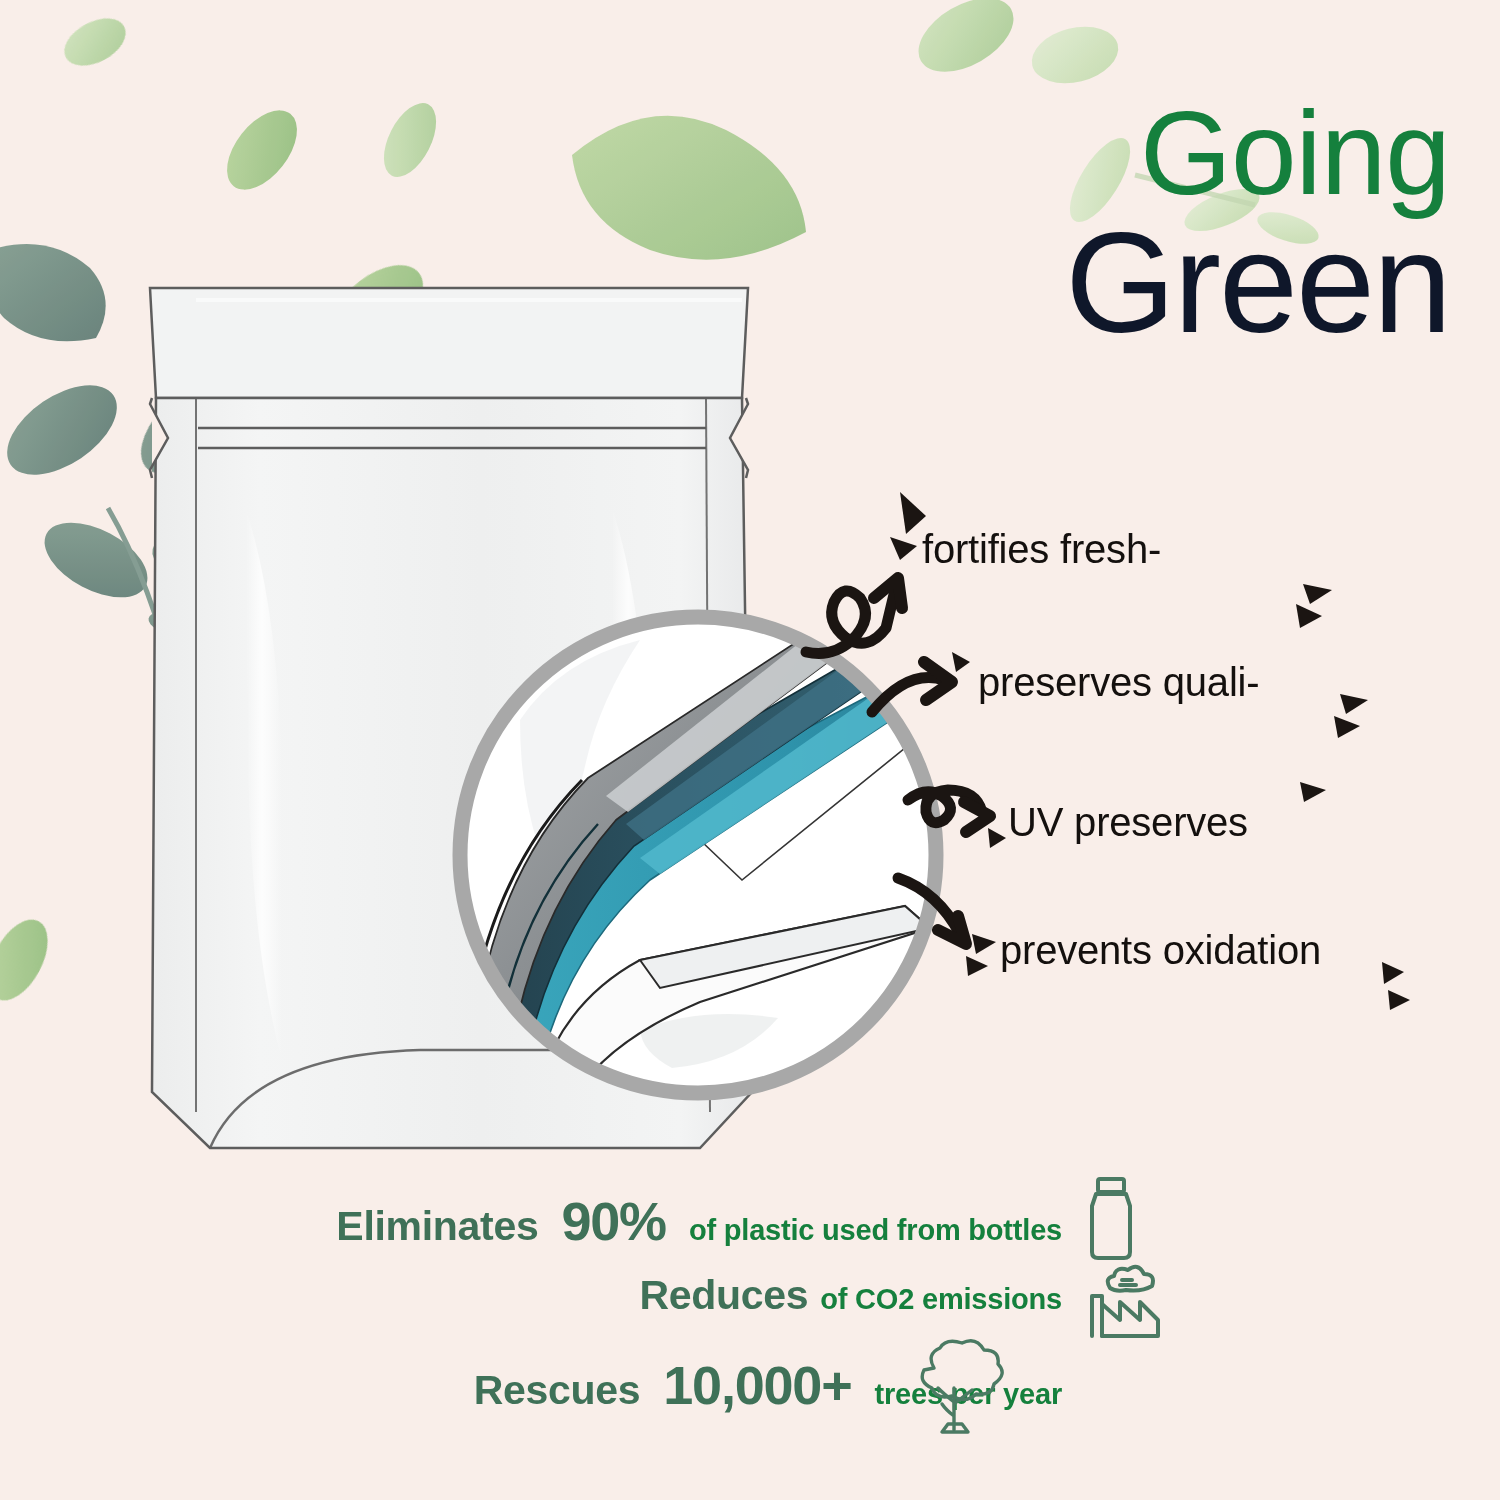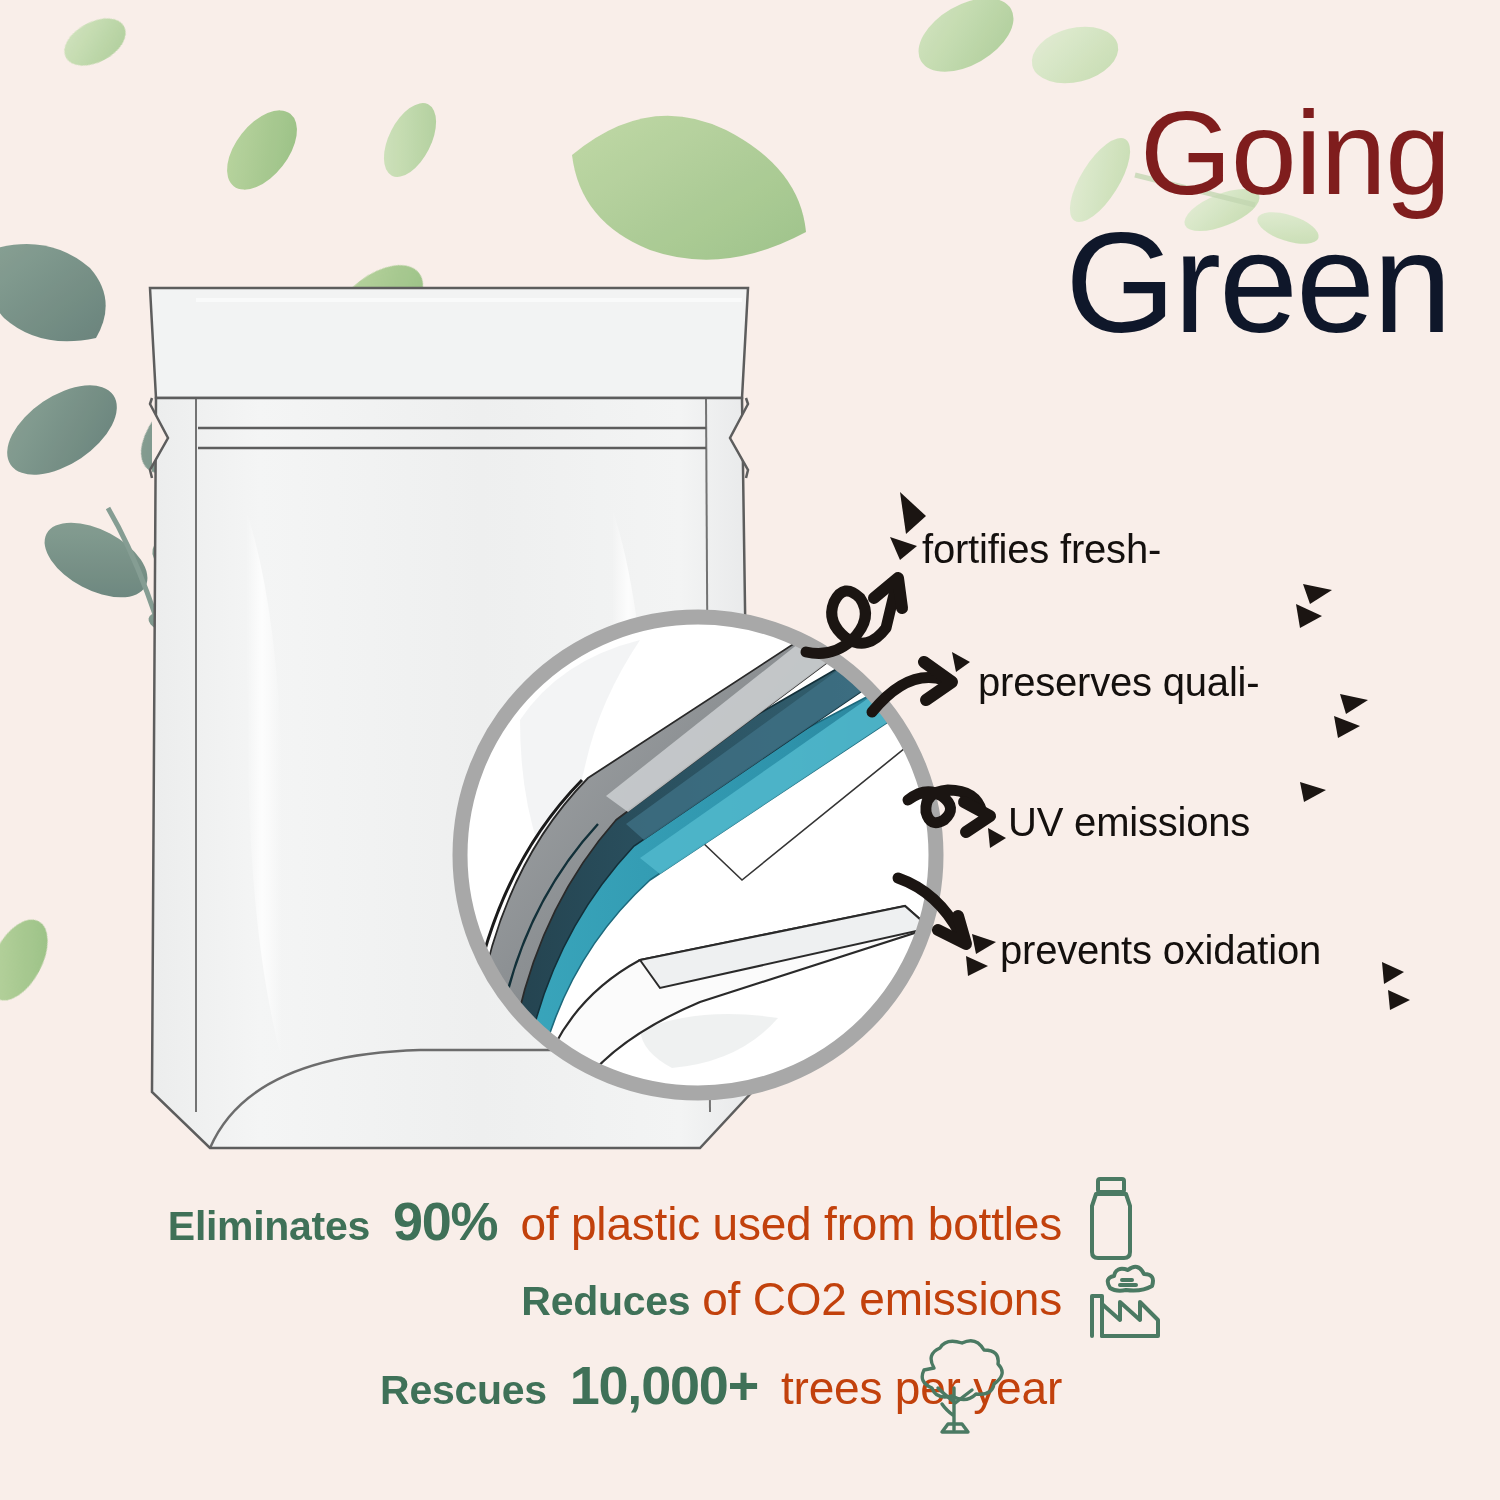--- a/index.html
+++ b/index.html
@@ -33,21 +33,21 @@
     position: absolute;
     left: 830px;
     top: 96px;
     width: 620px;
     text-align: right;
   }
   #title-going {
     font-size: 118px;
     line-height: 0.98;
     font-weight: 400;
-    color: #7f1d1d;
+    color: #15803d;
     letter-spacing: -1px;
     margin: 0;
   }
   #title-green {
     font-size: 142px;
     line-height: 0.95;
     font-weight: 400;
     color: #0f172a;
     letter-spacing: -2px;
     margin: 0;
@@ -104,23 +104,23 @@
     letter-spacing: -0.3px;
   }
   .stat-value {
     font-size: 54px;
     font-weight: 700;
     color: #3f7158;
     letter-spacing: -1.2px;
     padding: 0 11px;
   }
   .stat-tail {
-    font-size: 46px;
-    font-weight: 400;
-    color: #c2410c;
+    font-size: 29px;
+    font-weight: 700;
+    color: #15803d;
     letter-spacing: -0.2px;
   }
   .stat-icon {
     position: absolute;
   }
   #icon-bottle { left: 1078px; top: 1176px; }
   #icon-factory { left: 1086px; top: 1258px; }
   #icon-tree  { left: 900px;  top: 1338px; }
 </style>
 </head>
@@ -306,21 +306,21 @@
     </g>
   </svg>
 
   <div id="headline-block">
     <div id="title-going">Going</div>
     <div id="title-green">Green</div>
   </div>
 
   <div class="callout" id="callout-1">preserves quali-</div>
   <div class="callout" id="callout-0">fortifies fresh-</div>
-  <div class="callout" id="callout-2">UV emissions</div>
+  <div class="callout" id="callout-2">UV preserves</div>
   <div class="callout" id="callout-3">prevents oxidation</div>
 
   <div id="stats">
     <div class="stat-row">
       <span class="stat-lead">Eliminates</span>
       <span class="stat-value">90%</span>
       <span class="stat-tail">of plastic used from bottles</span>
     </div>
     <div class="stat-row">
       <span class="stat-lead">Reduces</span>

